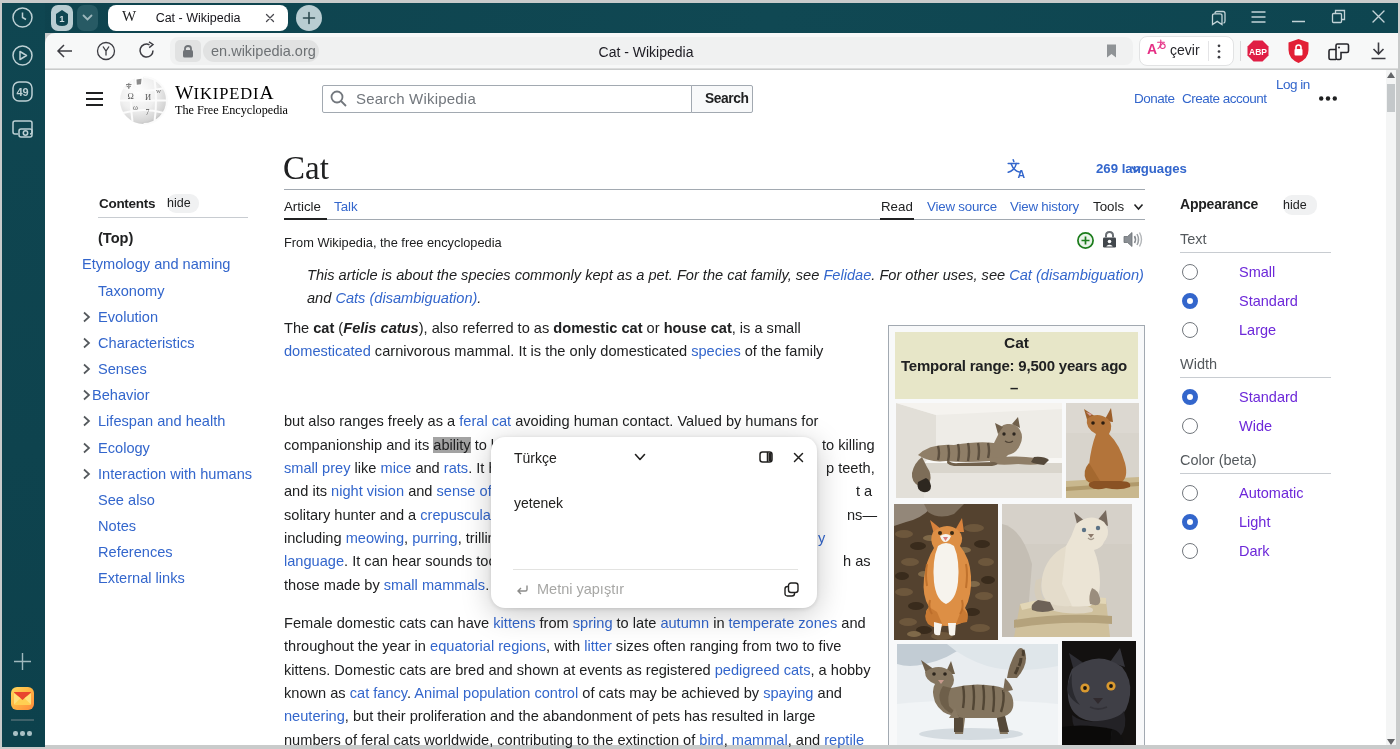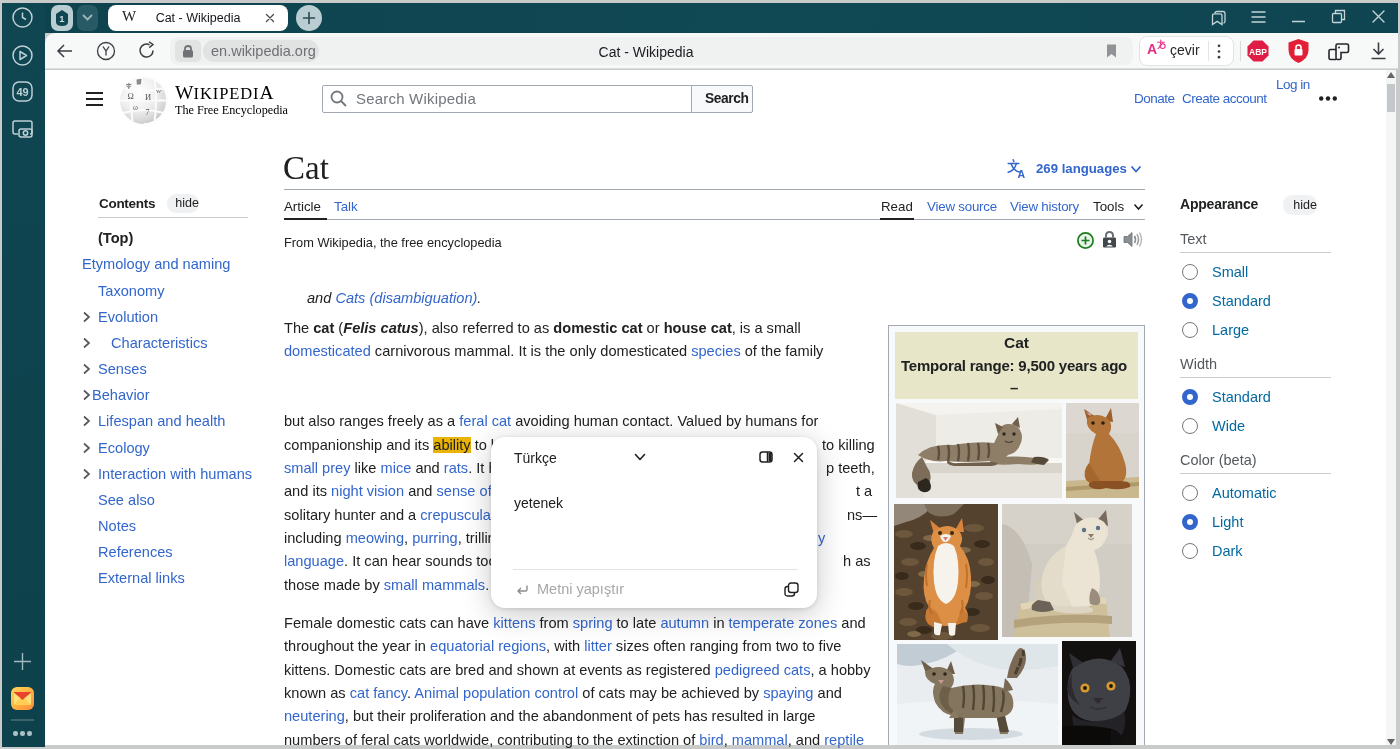--- a/index.html
+++ b/index.html
@@ -19,22 +19,22 @@
   #wschev { left:77px; top:5px; width:21px; height:26px; background:#275a64; border-radius:7px; }
   #plusbtn { left:296px; top:5px; width:26px; height:26px; background:#b9cdd2; border-radius:50%; }
   
   .wlink { color:#3366cc; text-decoration:none; }
   .bodyline { position:absolute; white-space:nowrap; font-size:14.6px; line-height:23.35px; color:#202122; }
   .toc { position:absolute; white-space:nowrap; font-size:14.6px; line-height:17px; }
   .radio { position:absolute; width:16px; height:16px; border-radius:50%; border:1px solid #72777d; background:#fff; }
   .radio.sel { border:5px solid #36c; }
   .applab { position:absolute; font-size:14.5px; color:#54595d; }
   .appdiv { position:absolute; height:1px; background:#c8ccd1; width:151px; left:1180px; }
-  .rlabel { position:absolute; font-size:14.5px; color:#0369a1; }
-  .hide-btn { position:absolute; background:#f0f1f2; border-radius:9px; font-size:12.5px; color:#202122; text-align:right; }
+  .rlabel { position:absolute; font-size:14.5px; color:#6d28d9;margin-left:27px; }
+  .hide-btn { position:absolute; background:#f0f1f2; border-radius:9px; font-size:12.5px; color:#202122; text-align:left; }
 </style>
 </head>
 <body>
 <div id="win">
 
   <div class="abs" style="left:0;top:0;width:1400px;height:749px;background:#c9cbcb;"></div>
   <div class="abs" id="titlebar"></div>
   <div class="abs" id="sidebar"></div>
   <div class="abs" id="toolbar"></div>
   <div class="abs" id="page"></div>
@@ -233,21 +233,21 @@
       <circle cx="16.8" cy="3.5" r="2.2"></circle>
     </svg>
 
   <span class="abs" style="left:99px;top:196px;font-size:13.5px;font-weight:bold;color:#202122;letter-spacing:-0.3px;">Contents</span>
   <div class="hide-btn" style="left:167px;top:194px;width:32px;height:19px;line-height:19px;">hide</div>
   <div class="abs" style="left:98px;top:217px;width:150px;height:1px;background:#c8ccd1;"></div>
   <span class="toc" style="left:98px;top:230px;font-weight:bold;color:#202122;">(Top)</span>
   <span class="toc wlink" style="left:82px;top:256px;">Etymology and naming</span>
   <span class="toc wlink" style="left:98px;top:283px;">Taxonomy</span>
   <span class="toc wlink" style="left:98px;top:309px;">Evolution</span>
-  <span class="toc wlink" style="left:111px;top:335px;">Characteristics</span>
+  <span class="toc wlink" style="left:98px;top:335px;">Characteristics</span>
   <span class="toc wlink" style="left:98px;top:361px;">Senses</span>
   <span class="toc wlink" style="left:92px;top:387px;">Behavior</span>
   <span class="toc wlink" style="left:98px;top:413px;">Lifespan and health</span>
   <span class="toc wlink" style="left:98px;top:440px;">Ecology</span>
   <span class="toc wlink" style="left:98px;top:466px;">Interaction with humans</span>
   <span class="toc wlink" style="left:98px;top:492px;">See also</span>
   <span class="toc wlink" style="left:98px;top:518px;">Notes</span>
   <span class="toc wlink" style="left:98px;top:544px;">References</span>
   <span class="toc wlink" style="left:98px;top:570px;">External links</span>
   <svg class="abs" style="left:82px;top:311px;" width="9" height="12" viewBox="0 0 9 12">
@@ -277,21 +277,21 @@
 
   <svg class="abs" style="left:1007px;top:159px;" width="21" height="19" viewBox="0 0 21 19">
     <g stroke="#36c" stroke-width="1.5" fill="none" stroke-linecap="round">
       <path d="M6.2 0.8 L6.8 2.6"></path>
       <path d="M1.2 4.4 H11.8"></path>
       <path d="M9.3 4.6 Q8.6 8.2 6 10.6 Q4 12.4 1.2 13.2"></path>
       <path d="M4 4.6 Q5.4 9 8.4 11.2 Q10.2 12.6 12.4 13"></path>
     </g>
     <text x="10.5" y="18.5" font-size="10.5" font-weight="bold" fill="#36c" font-family="Liberation Sans">A</text>
   </svg>
-  <span class="abs" style="left:1036px;top:161px;font-size:13.2px;font-weight:bold;color:#36c;text-align:right;">269 languages</span>
+  <span class="abs" style="left:1096px;top:161px;font-size:13.2px;font-weight:bold;color:#36c;text-align:right;">269 languages</span>
   <svg class="abs" style="left:1130px;top:165px;" width="12" height="9" viewBox="0 0 12 9">
       <path d="M1.5 1.5 L6 6.5 L10.5 1.5" stroke="#36c" stroke-width="1.8" fill="none"></path>
     </svg>
 
   <span class="abs" style="left:284px;top:199px;font-size:13.3px;color:#202122;">Article</span>
   <span class="abs wlink" style="left:334px;top:199px;font-size:13.3px;">Talk</span>
   <div class="abs" style="left:284px;top:219px;width:861px;height:1px;background:#a2a9b1;"></div>
   <div class="abs" style="left:284px;top:217.5px;width:43px;height:2.5px;background:#202122;"></div>
   <span class="abs" style="left:881px;top:199px;font-size:13.3px;color:#202122;">Read</span>
   <div class="abs" style="left:880px;top:217.5px;width:34px;height:2.5px;background:#202122;"></div>
@@ -338,26 +338,27 @@
   <span class="rlabel" style="left:1212px;top:418px;">Wide</span>
   <span class="applab" style="left:1180px;top:452px;">Color (beta)</span>
   <div class="appdiv" style="top:473px;"></div>
   <div class="radio" style="left:1182px;top:485px;"></div>
   <span class="rlabel" style="left:1212px;top:485px;">Automatic</span>
   <div class="radio sel" style="left:1182px;top:514px;"></div>
   <span class="rlabel" style="left:1212px;top:514px;">Light</span>
   <div class="radio" style="left:1182px;top:543px;"></div>
   <span class="rlabel" style="left:1212px;top:543px;">Dark</span>
 
+  <div class="bodyline" style="left:307px;top:263.7px;font-style:italic;">This article is about the species commonly kept as a pet. For the cat family, see <a class="wlink">Felidae</a>. For other uses, see <a class="wlink">Cat (disambiguation)</a></div>
   <div class="bodyline" style="left:307px;top:287.1px;font-style:italic;">and <a class="wlink">Cats (disambiguation)</a>.</div>
 
   <div class="bodyline" style="left:284px;top:316.9px;">The <b>cat</b> (<b><i>Felis catus</i></b>), also referred to as <b>domestic cat</b> or <b>house cat</b>, is a small</div>
   <div class="bodyline" style="left:284px;top:340.3px;"><a class="wlink">domesticated</a> carnivorous mammal. It is the only domesticated <a class="wlink">species</a> of the family</div>
   <div class="bodyline" style="left:284px;top:410.3px;">but also ranges freely as a <a class="wlink">feral cat</a> avoiding human contact. Valued by humans for</div>
-  <div class="bodyline" style="left:284px;top:433.7px;">companionship and its <span style="background:#eab308;">ability</span> to kill vermin,</div>
+  <div class="bodyline" style="left:284px;top:433.7px;">companionship and its <span style="background:#a3a3a3;">ability</span> to kill vermin,</div>
   <div class="bodyline" style="left:822px;top:433.7px;">to killing</div>
   <div class="bodyline" style="left:284px;top:457px;"><a class="wlink">small prey</a> like <a class="wlink">mice</a> and <a class="wlink">rats</a>. It has a strong,</div>
   <div class="bodyline" style="left:826px;top:457px;">p teeth,</div>
   <div class="bodyline" style="left:284px;top:480.3px;">and its <a class="wlink">night vision</a> and <a class="wlink">sense of smell</a> are</div>
   <div class="bodyline" style="left:856px;top:480.3px;">t a</div>
   <div class="bodyline" style="left:284px;top:503.7px;">solitary hunter and a <a class="wlink">crepuscular</a> predator.</div>
   <div class="bodyline" style="left:847px;top:503.7px;">ns—</div>
   <div class="bodyline" style="left:284px;top:527px;">including <a class="wlink">meowing</a>, <a class="wlink">purring</a>, trilling, hissing,</div>
   <div class="bodyline" style="left:818px;top:527px;"><a class="wlink">y</a></div>
   <div class="bodyline" style="left:284px;top:550.3px;"><a class="wlink">language</a>. It can hear sounds too faint or</div>

